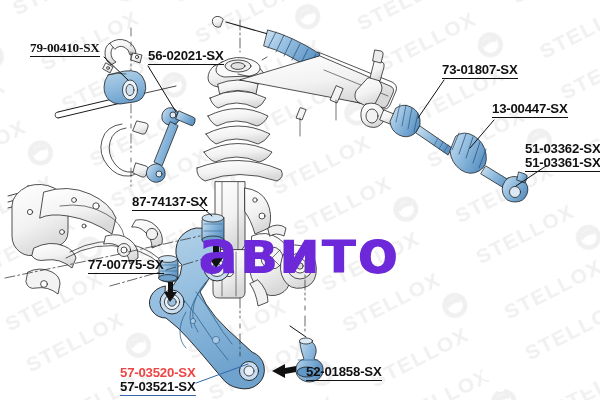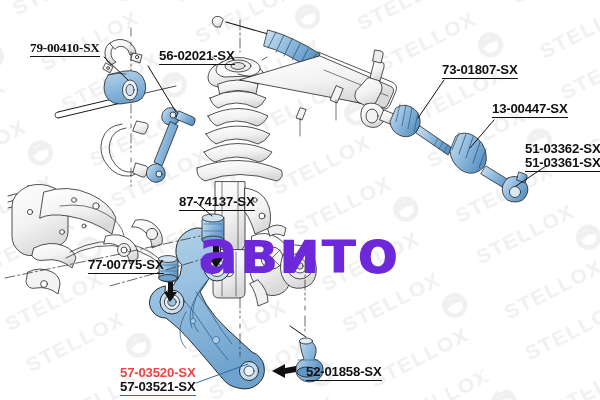--- a/index.html
+++ b/index.html
@@ -370,40 +370,40 @@
         <path d="M196 383 L248 364" stroke="#3366aa"></path>
       </g>
     </g>
   </svg>
   </div>
 
   <div class="lbl" style="left:30px;top:40px;font-family:Liberation Serif, serif;">
     <span class="ul">79-00410-SX</span>
   </div>
 
-  <div class="lbl" style="left:159px;top:48px;">
+  <div class="lbl" style="left:148px;top:48px;">
     <span class="ul">56-02021-SX</span>
   </div>
 
   <div class="lbl" style="left:442px;top:62px;">
     <span class="ul">73-01807-SX</span>
   </div>
 
   <div class="lbl" style="left:492px;top:101px;">
     <span class="ul">13-00447-SX</span>
   </div>
 
   <div class="lbl" style="left:525px;top:141px;">
     <span class="ul nb">51-03362-SX</span>
   </div>
   <div class="lbl" style="left:525px;top:155px;">
     <span class="ul">51-03361-SX</span>
   </div>
 
-  <div class="lbl" style="left:132px;top:194px;margin-left:47px;">
+  <div class="lbl" style="left:132px;top:194px;">
     <span class="ul">87-74137-SX</span>
   </div>
 
   <div class="lbl" style="left:88px;top:257px;">
     <span class="ul">77-00775-SX</span>
   </div>
 
   <div class="lbl" style="left:306px;top:320px;margin-top:44px;">
     <span class="ul">52-01858-SX</span>
   </div>

